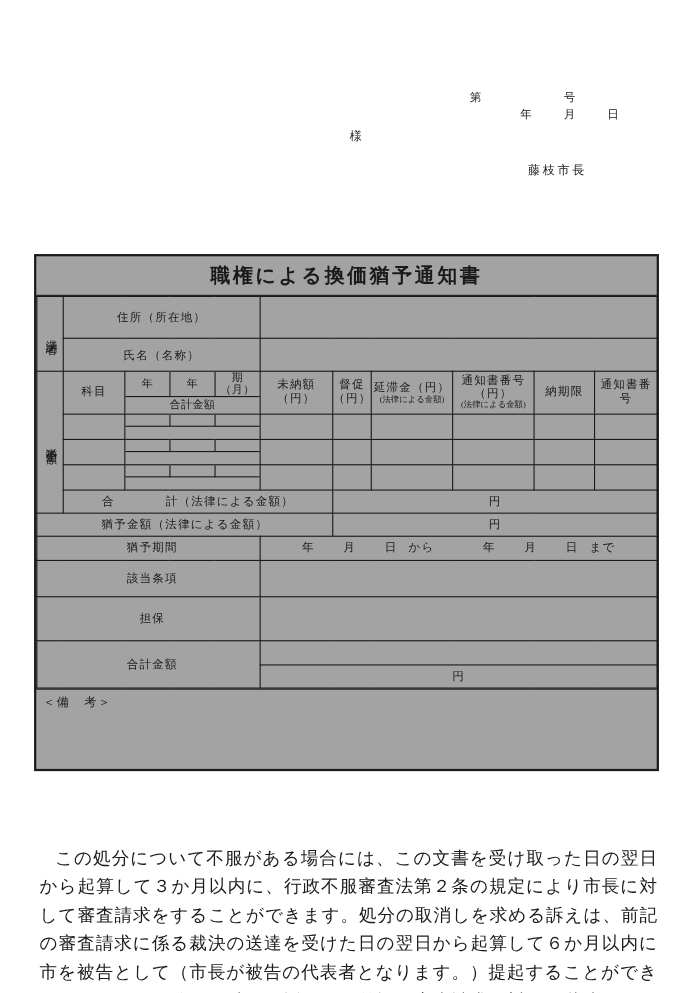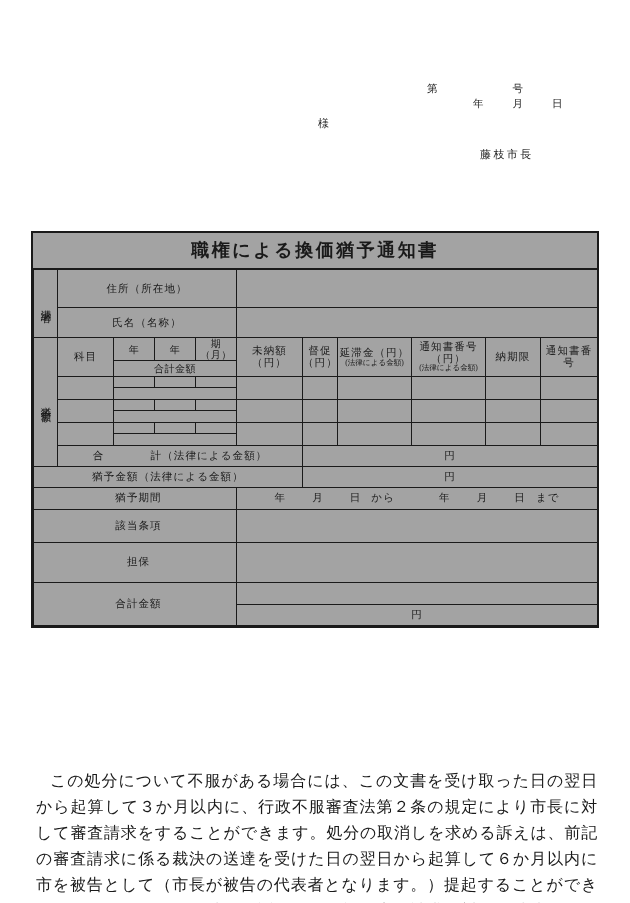--- a/index.html
+++ b/index.html
@@ -423,19 +423,22 @@
       <tr>
         <td colspan="5" rowspan="2" class="sec-label">合計金額</td>
         <td colspan="6" class="h-plan-a"></td>
       </tr>
       <tr>
         <td colspan="6" class="yen-cell h-plan-b">円</td>
       </tr>
     </tbody>
       </table>
 
+    <div class="remarks">
+      <span class="remarks-label">＜備　考＞</span>
+    </div>
   </div>
 
   <div class="legal">
     <p>この処分について不服がある場合には、この文書を受け取った日の翌日から起算して３か月以内に、行政不服審査法第２条の規定により市長に対して審査請求をすることができます。処分の取消しを求める訴えは、前記の審査請求に係る裁決の送達を受けた日の翌日から起算して６か月以内に市を被告として（市長が被告の代表者となります。）提起することができます。なお、処分の取消しの訴えは、前記の審査請求に対する裁決を経た後でなければ提起することができないこととされていますが、①審査請求があった日から３か月を経過しても裁決がないとき、②処分、処分の執行又は手続きの続行により生ずる著しい損害を避けるため緊急の必要があるとき、③その他裁決を経ないことにつき正当な理由があるときは、裁決を経ないでも処分の取消しの訴えを提起することができます。</p>
   </div>
 
 </div>
 
 </body></html>

